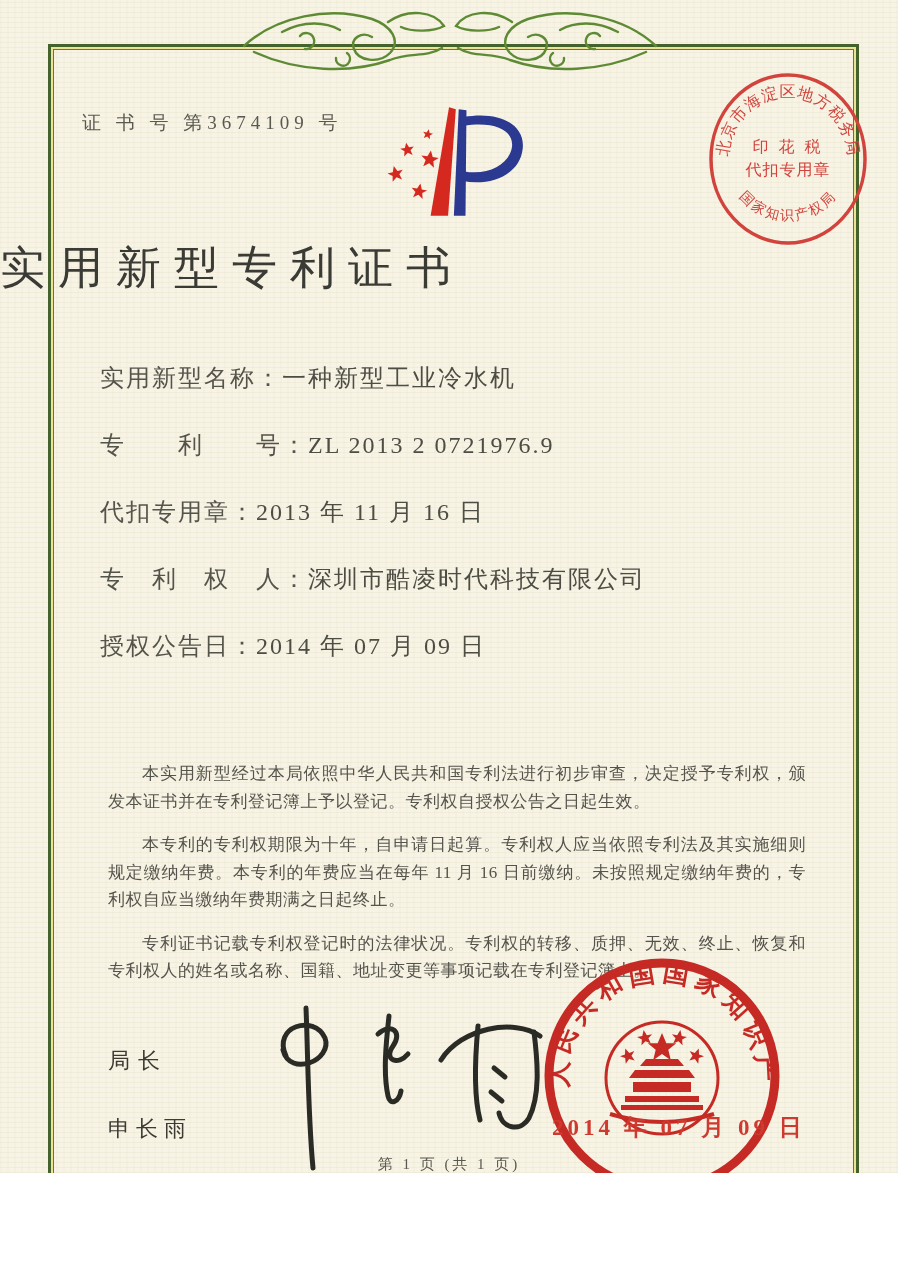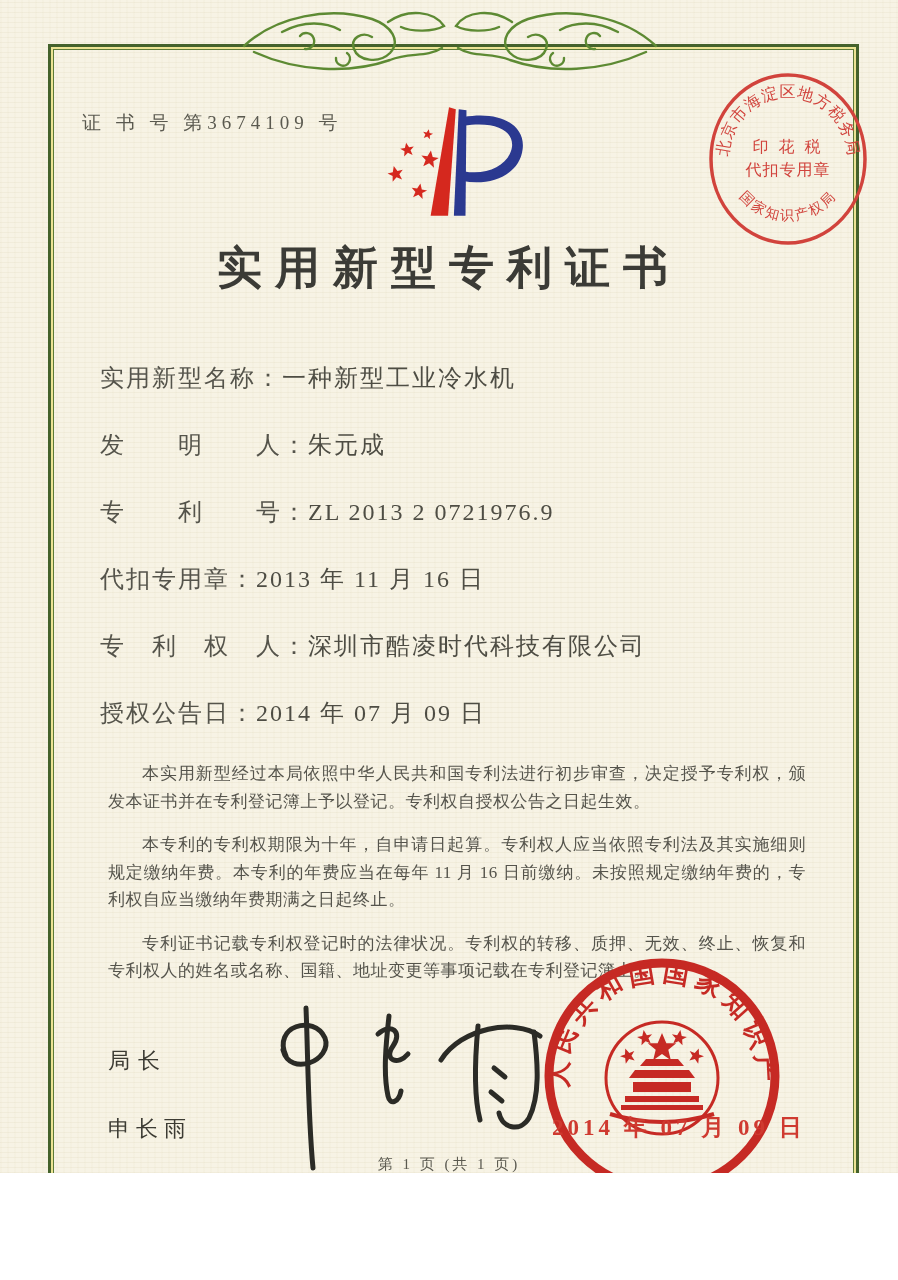--- a/index.html
+++ b/index.html
@@ -17,22 +17,22 @@
   .frame-mid{position:absolute; inset:0; border:2px solid #ece394;}
   .frame-in{position:absolute; inset:0; border:1px solid #5d7a37;}
   .dragons{position:absolute; left:238px; top:2px; z-index:2;}
 
   .cert-no{position:absolute; left:82px; top:110px; font-size:19px; letter-spacing:5px;
     color:#5a594f; z-index:2;}
   .logo{position:absolute; left:325px; top:84px; z-index:2;}
   .stamp{position:absolute; left:703px; top:68px; z-index:3;}
   .stamp text{fill:#d1433c; font-family:"Liberation Serif","DejaVu Serif",serif;}
 
-  .title{position:absolute; left:0; top:238px; width:898px; text-align:center;
-    font-size:45px; font-weight:700; letter-spacing:13px; color:#3b3b36; z-index:2;}
+  .title{position:absolute; left:0; top:238px; width:898px; 
+    font-size:45px; font-weight:400; letter-spacing:13px; color:#3b3b36; z-index:2;}
 
   .fields{position:absolute; left:100px; top:362px; width:700px; z-index:2;}
   .field-row{height:67px; font-size:24px; letter-spacing:2px; color:#53524a; white-space:nowrap;}
   .field-row .lbl{color:#55544b;}
   .field-row .val{color:#4e4d44;}
 
   .body-text{position:absolute; left:92px; top:744px; width:730px; z-index:2;
     font-size:17px; line-height:27.5px; letter-spacing:.5px; text-align:justify; color:#55544c;}
   .body-text p{margin:16px; text-indent:2em;}
 
@@ -115,23 +115,20 @@
     <text x="85" y="107" text-anchor="middle" font-size="16" letter-spacing="1">代扣专用章</text>
   </svg>
 
   <div class="title">实用新型专利证书</div>
 
   <div class="fields">
     <div class="field-row">
       <span class="lbl">实用新型名称：</span><span class="val">一种新型工业冷水机</span>
     </div>
     <div class="field-row">
-      <span class="lbl">发　　明　　人：</span><span class="val">朱元成</span>
-    </div>
-    <div class="field-row">
       <span class="lbl">专　　利　　号：</span><span class="val">ZL 2013 2 0721976.9</span>
     </div>
     <div class="field-row">
       <span class="lbl">代扣专用章：</span><span class="val">2013 年 11 月 16 日</span>
     </div>
     <div class="field-row">
       <span class="lbl">专　利　权　人：</span><span class="val">深圳市酷凌时代科技有限公司</span>
     </div>
     <div class="field-row">
       <span class="lbl">授权公告日：</span><span class="val">2014 年 07 月 09 日</span>

